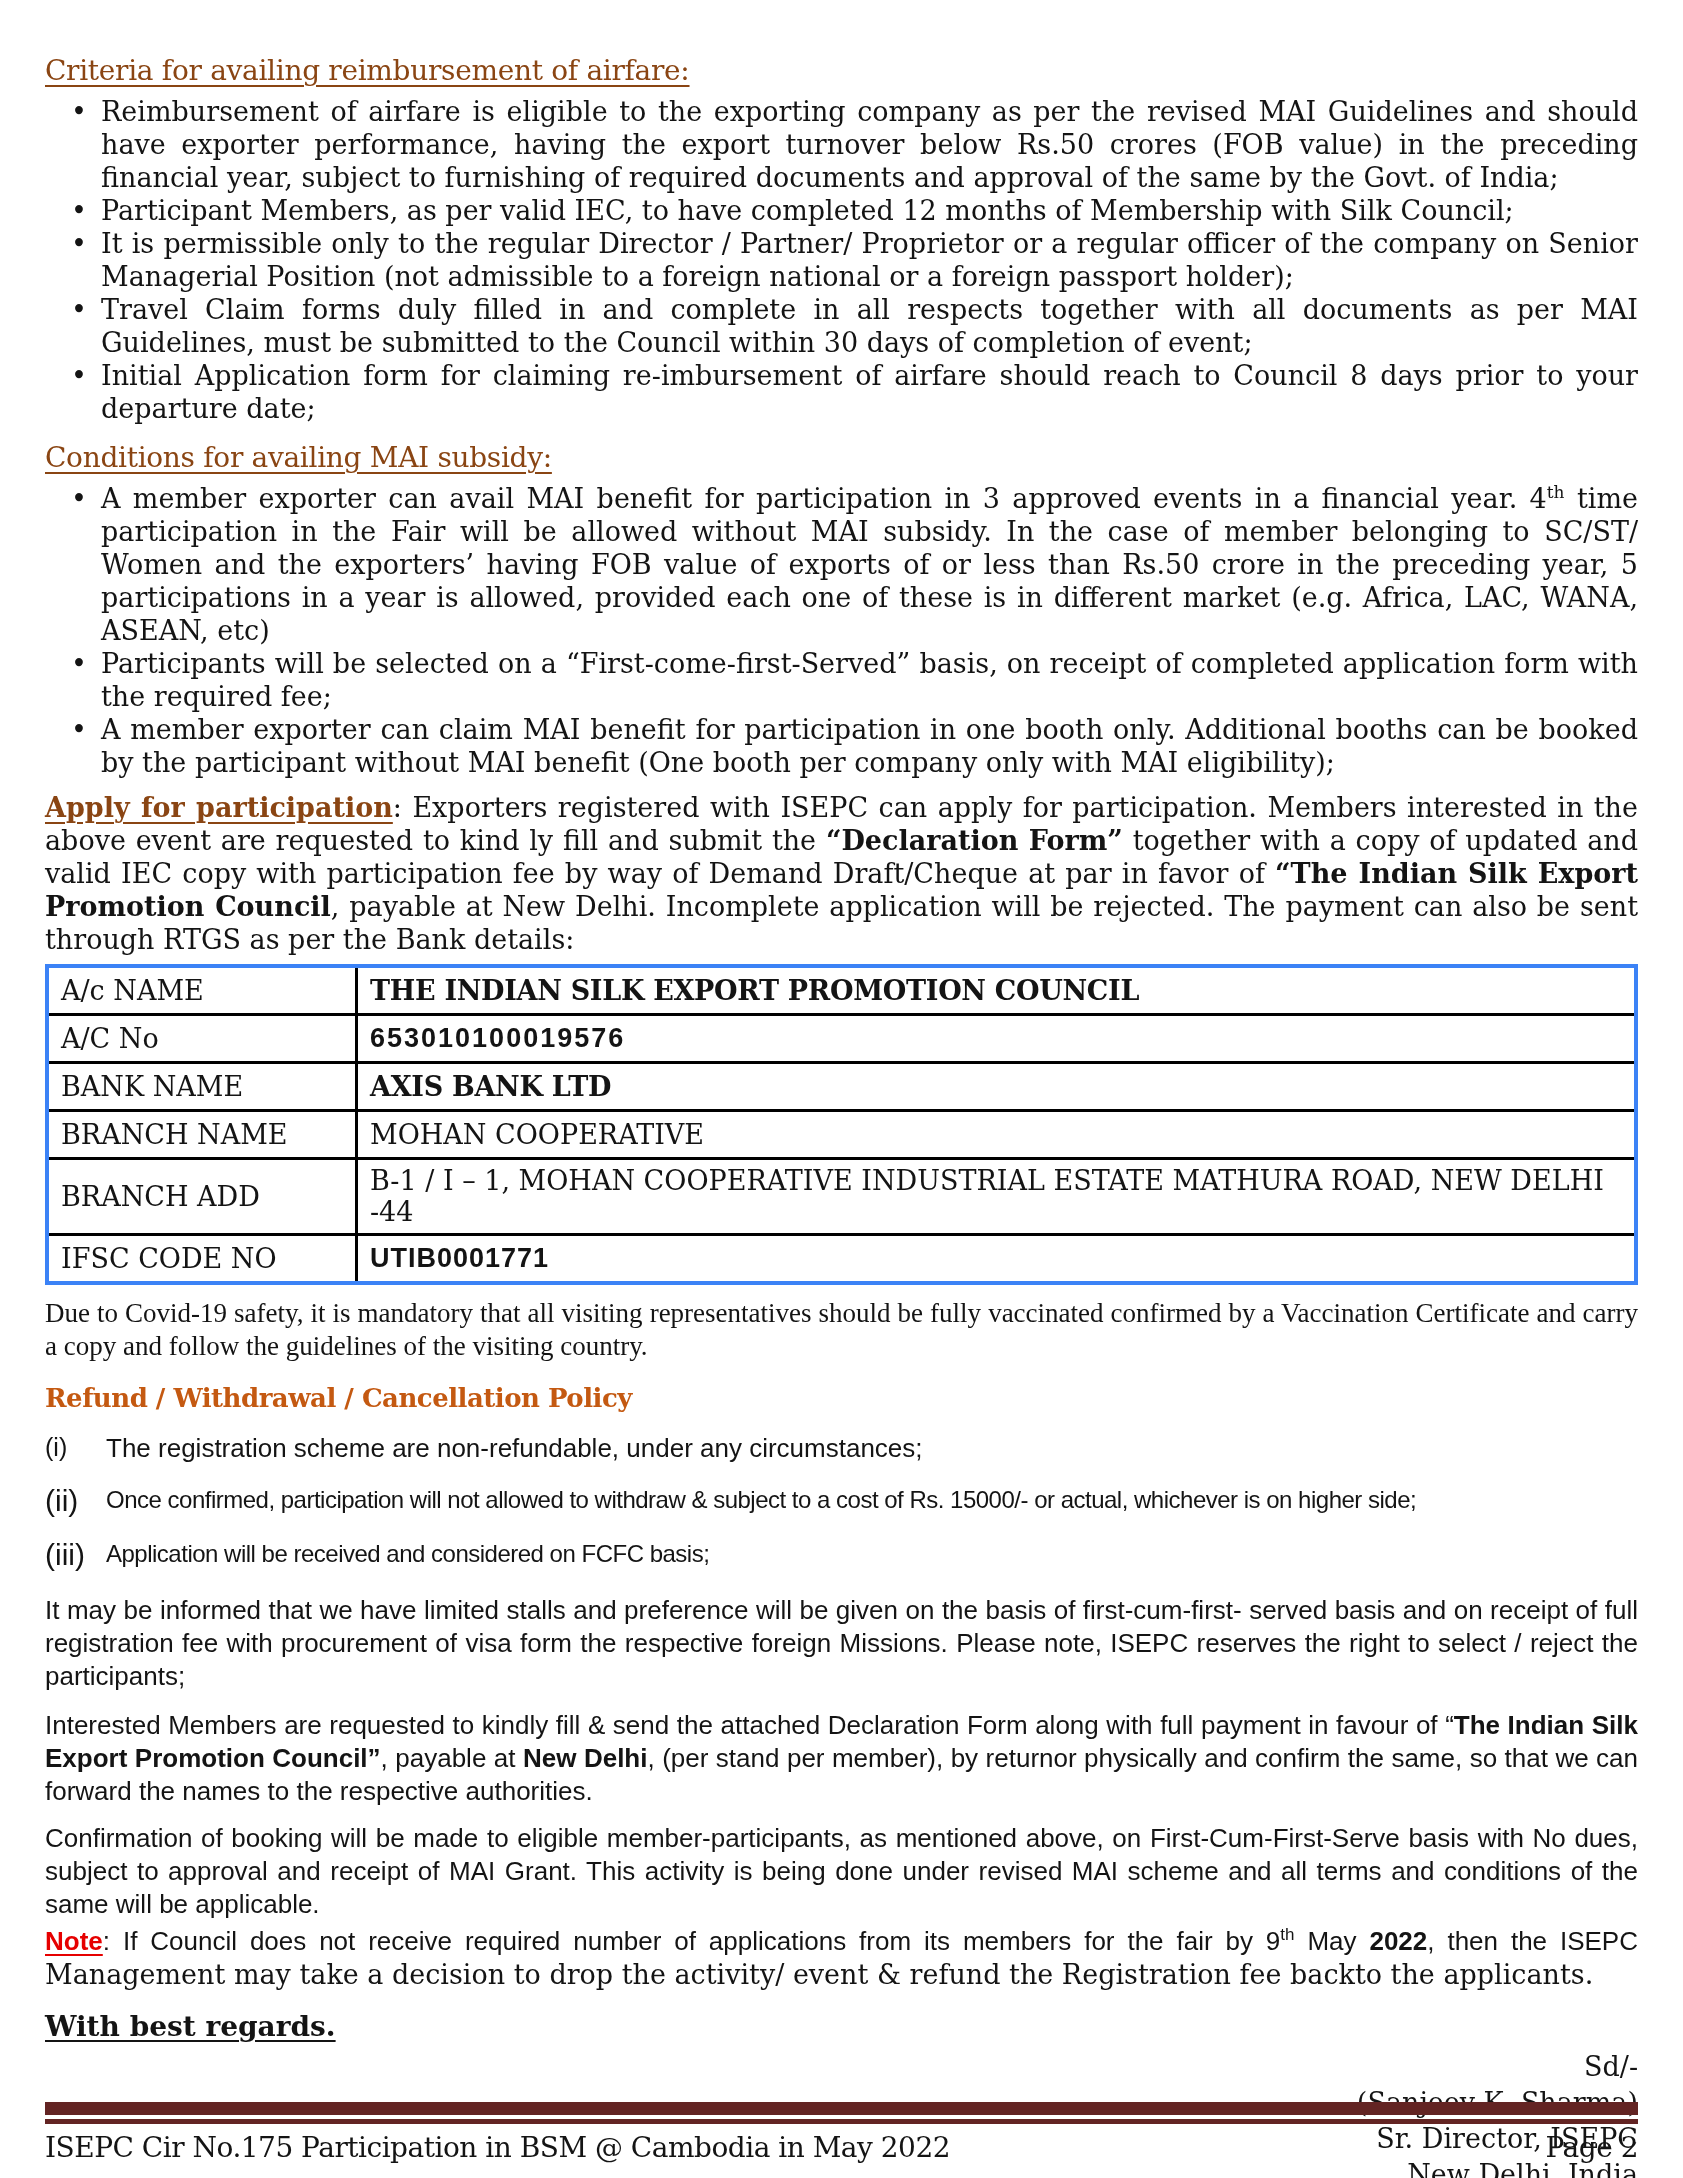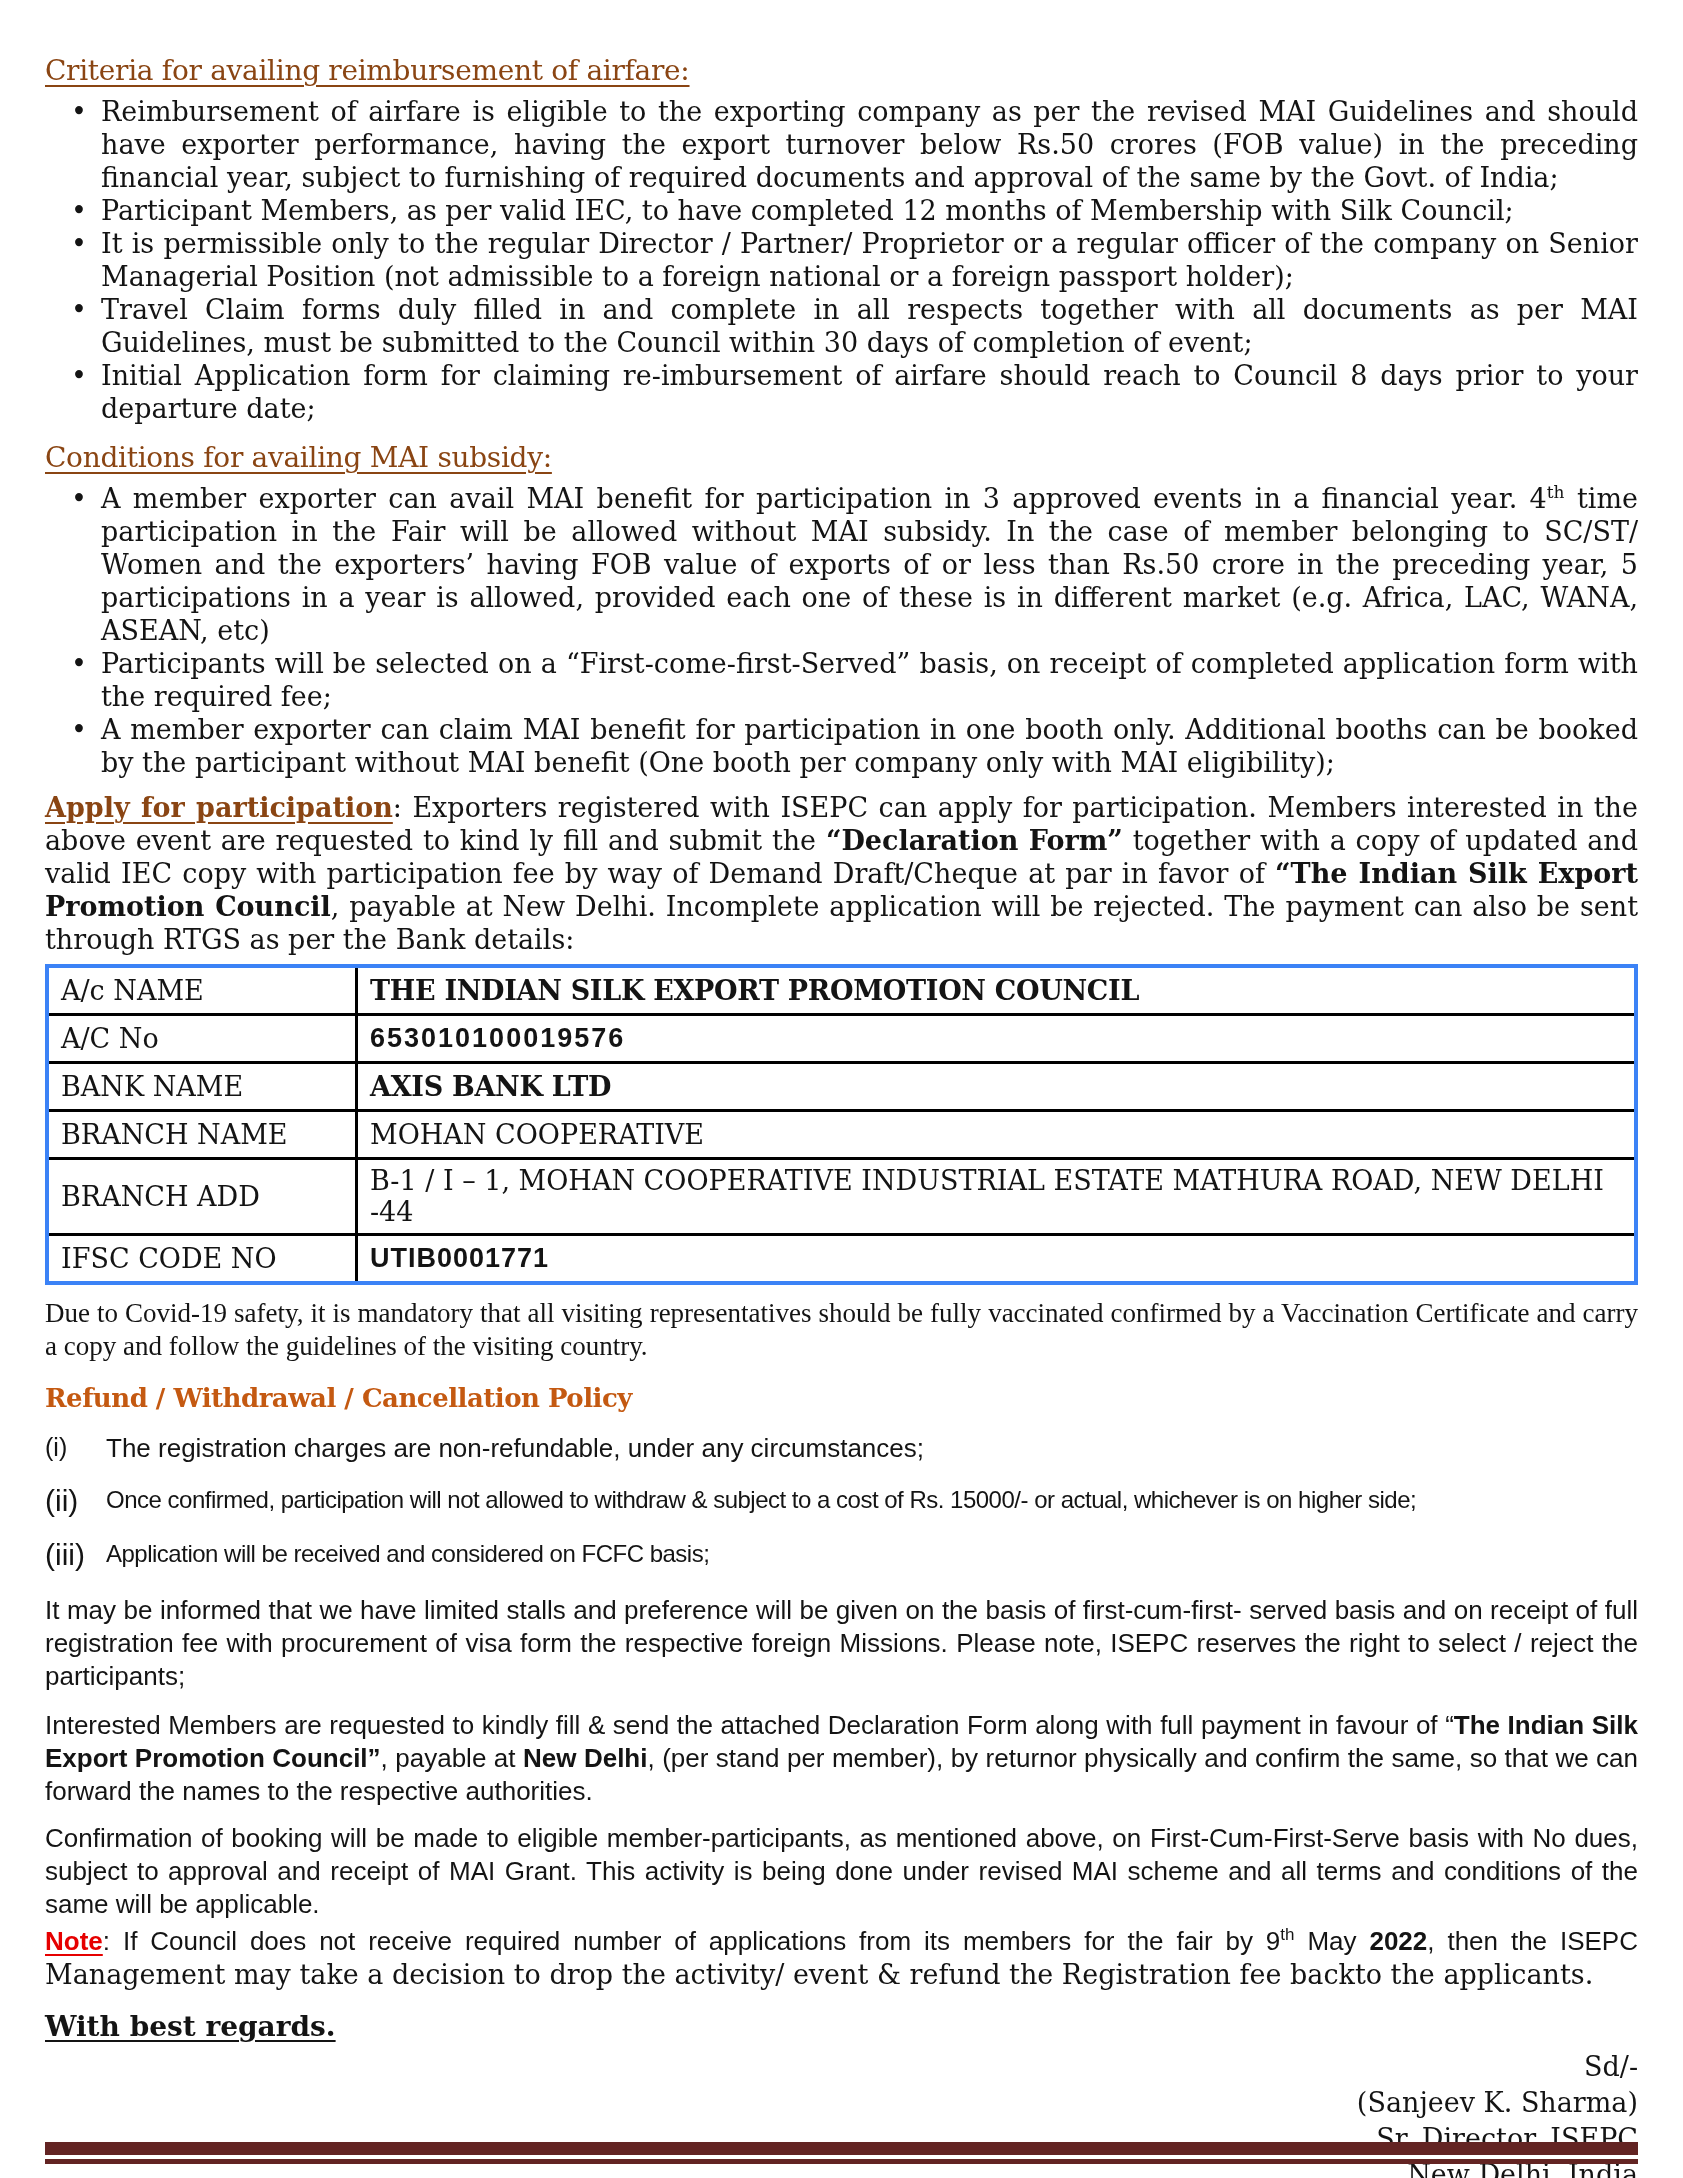--- a/index.html
+++ b/index.html
@@ -190,21 +190,21 @@
       </tr>
     </tbody>
   </table>
 
   <div class="para" style="margin-top:12px;font-family:Liberation Serif, serif;">Due to Covid-19 safety, it is mandatory that all visiting representatives should be fully vaccinated confirmed by a Vaccination Certificate and carry a copy and follow the guidelines of the visiting country.</div>
 
   <div class="refund-heading serif">Refund / Withdrawal / Cancellation Policy</div>
 
   <div class="policy-item">
     <span class="num">(i)</span>
-    <span class="txt">The registration charges are non-refundable, under any circumstances;</span>
+    <span class="txt">The registration scheme are non-refundable, under any circumstances;</span>
   </div>
   <div class="policy-item narrow">
     <span class="num">(ii)</span>
     <span class="txt">Once confirmed, participation will not allowed to withdraw &amp; subject to a cost of Rs. 15000/- or actual, whichever is on higher side;</span>
   </div>
   <div class="policy-item narrow">
     <span class="num">(iii)</span>
     <span class="txt">Application will be received and considered on FCFC basis;</span>
   </div>
 
@@ -225,16 +225,20 @@
   <div class="signature">
     <div>Sd/-</div>
     <div>(Sanjeev K. Sharma)</div>
     <div>Sr. Director, ISEPC</div>
     <div>New Delhi, India</div>
   </div>
 
   <div class="footer">
     <div class="rule-thick"></div>
     <div class="rule-thin"></div>
+    <div class="footer-text">
+      <span>ISEPC Cir No.175 Participation in BSM @ Cambodia in May 2022</span>
+      <span>Page 2</span>
+    </div>
   </div>
 
 </div>
 
 
 </body></html>

